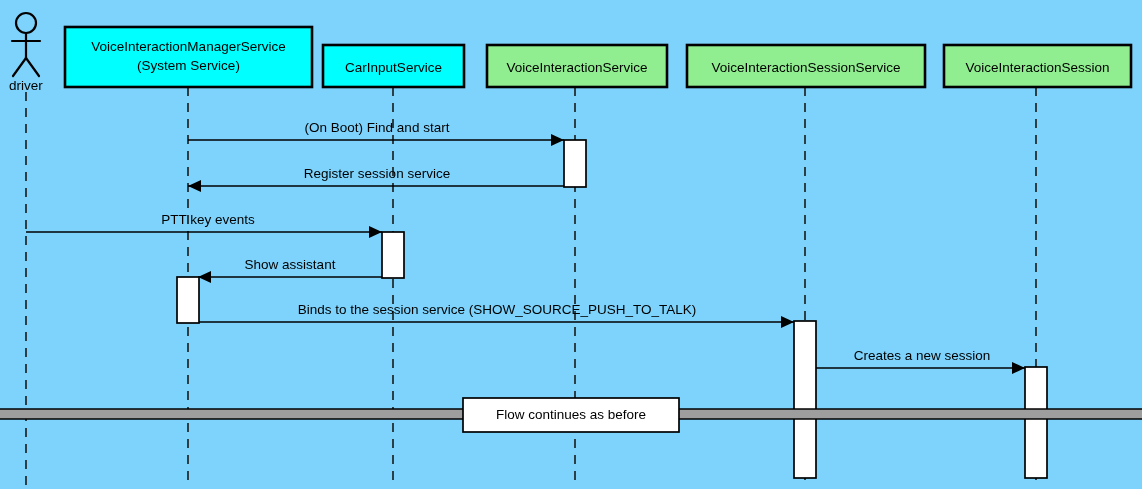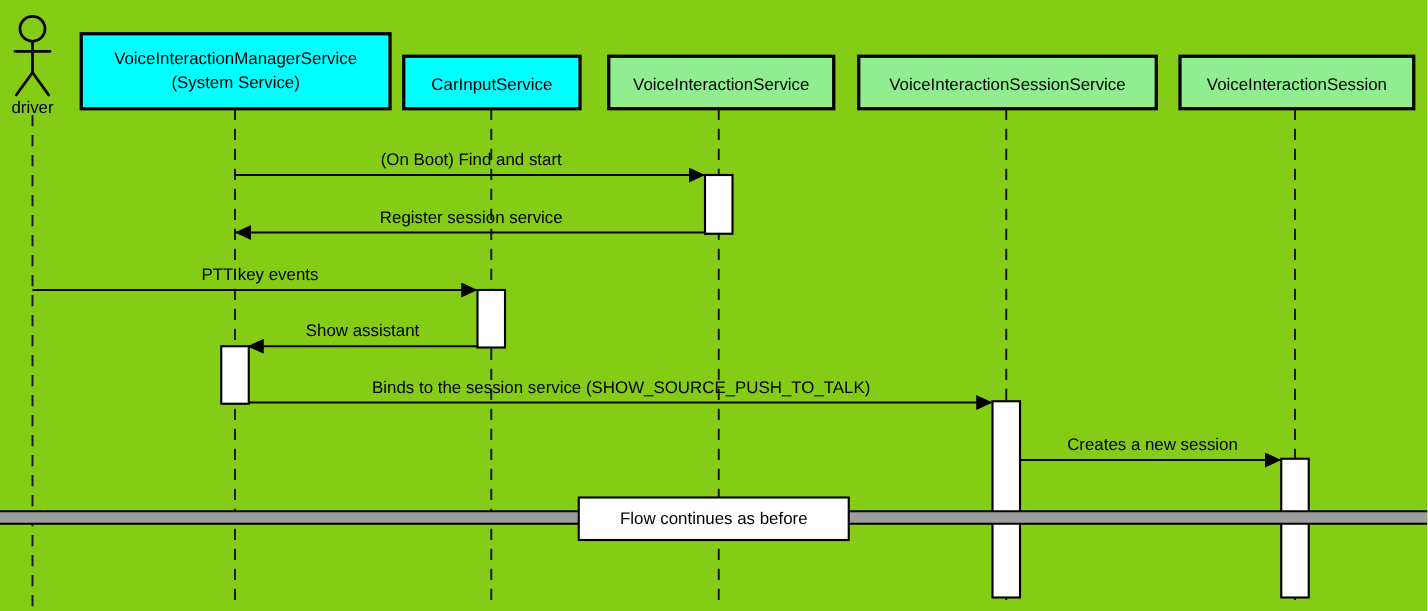--- a/index.html
+++ b/index.html
@@ -7,21 +7,21 @@
     padding: 0;
     background: #ffffff;
   }
   body {
     font-family: "Liberation Sans", sans-serif;
   }
   #diagram-root {
     position: relative;
     width: 1142px;
     height: 489px;
-    background: #84cc16;
+    background: #7dd3fc;
     overflow: hidden;
   }
   svg.seq-canvas {
     position: absolute;
     left: 0;
     top: 0;
     width: 1142px;
     height: 489px;
     display: block;
   }

